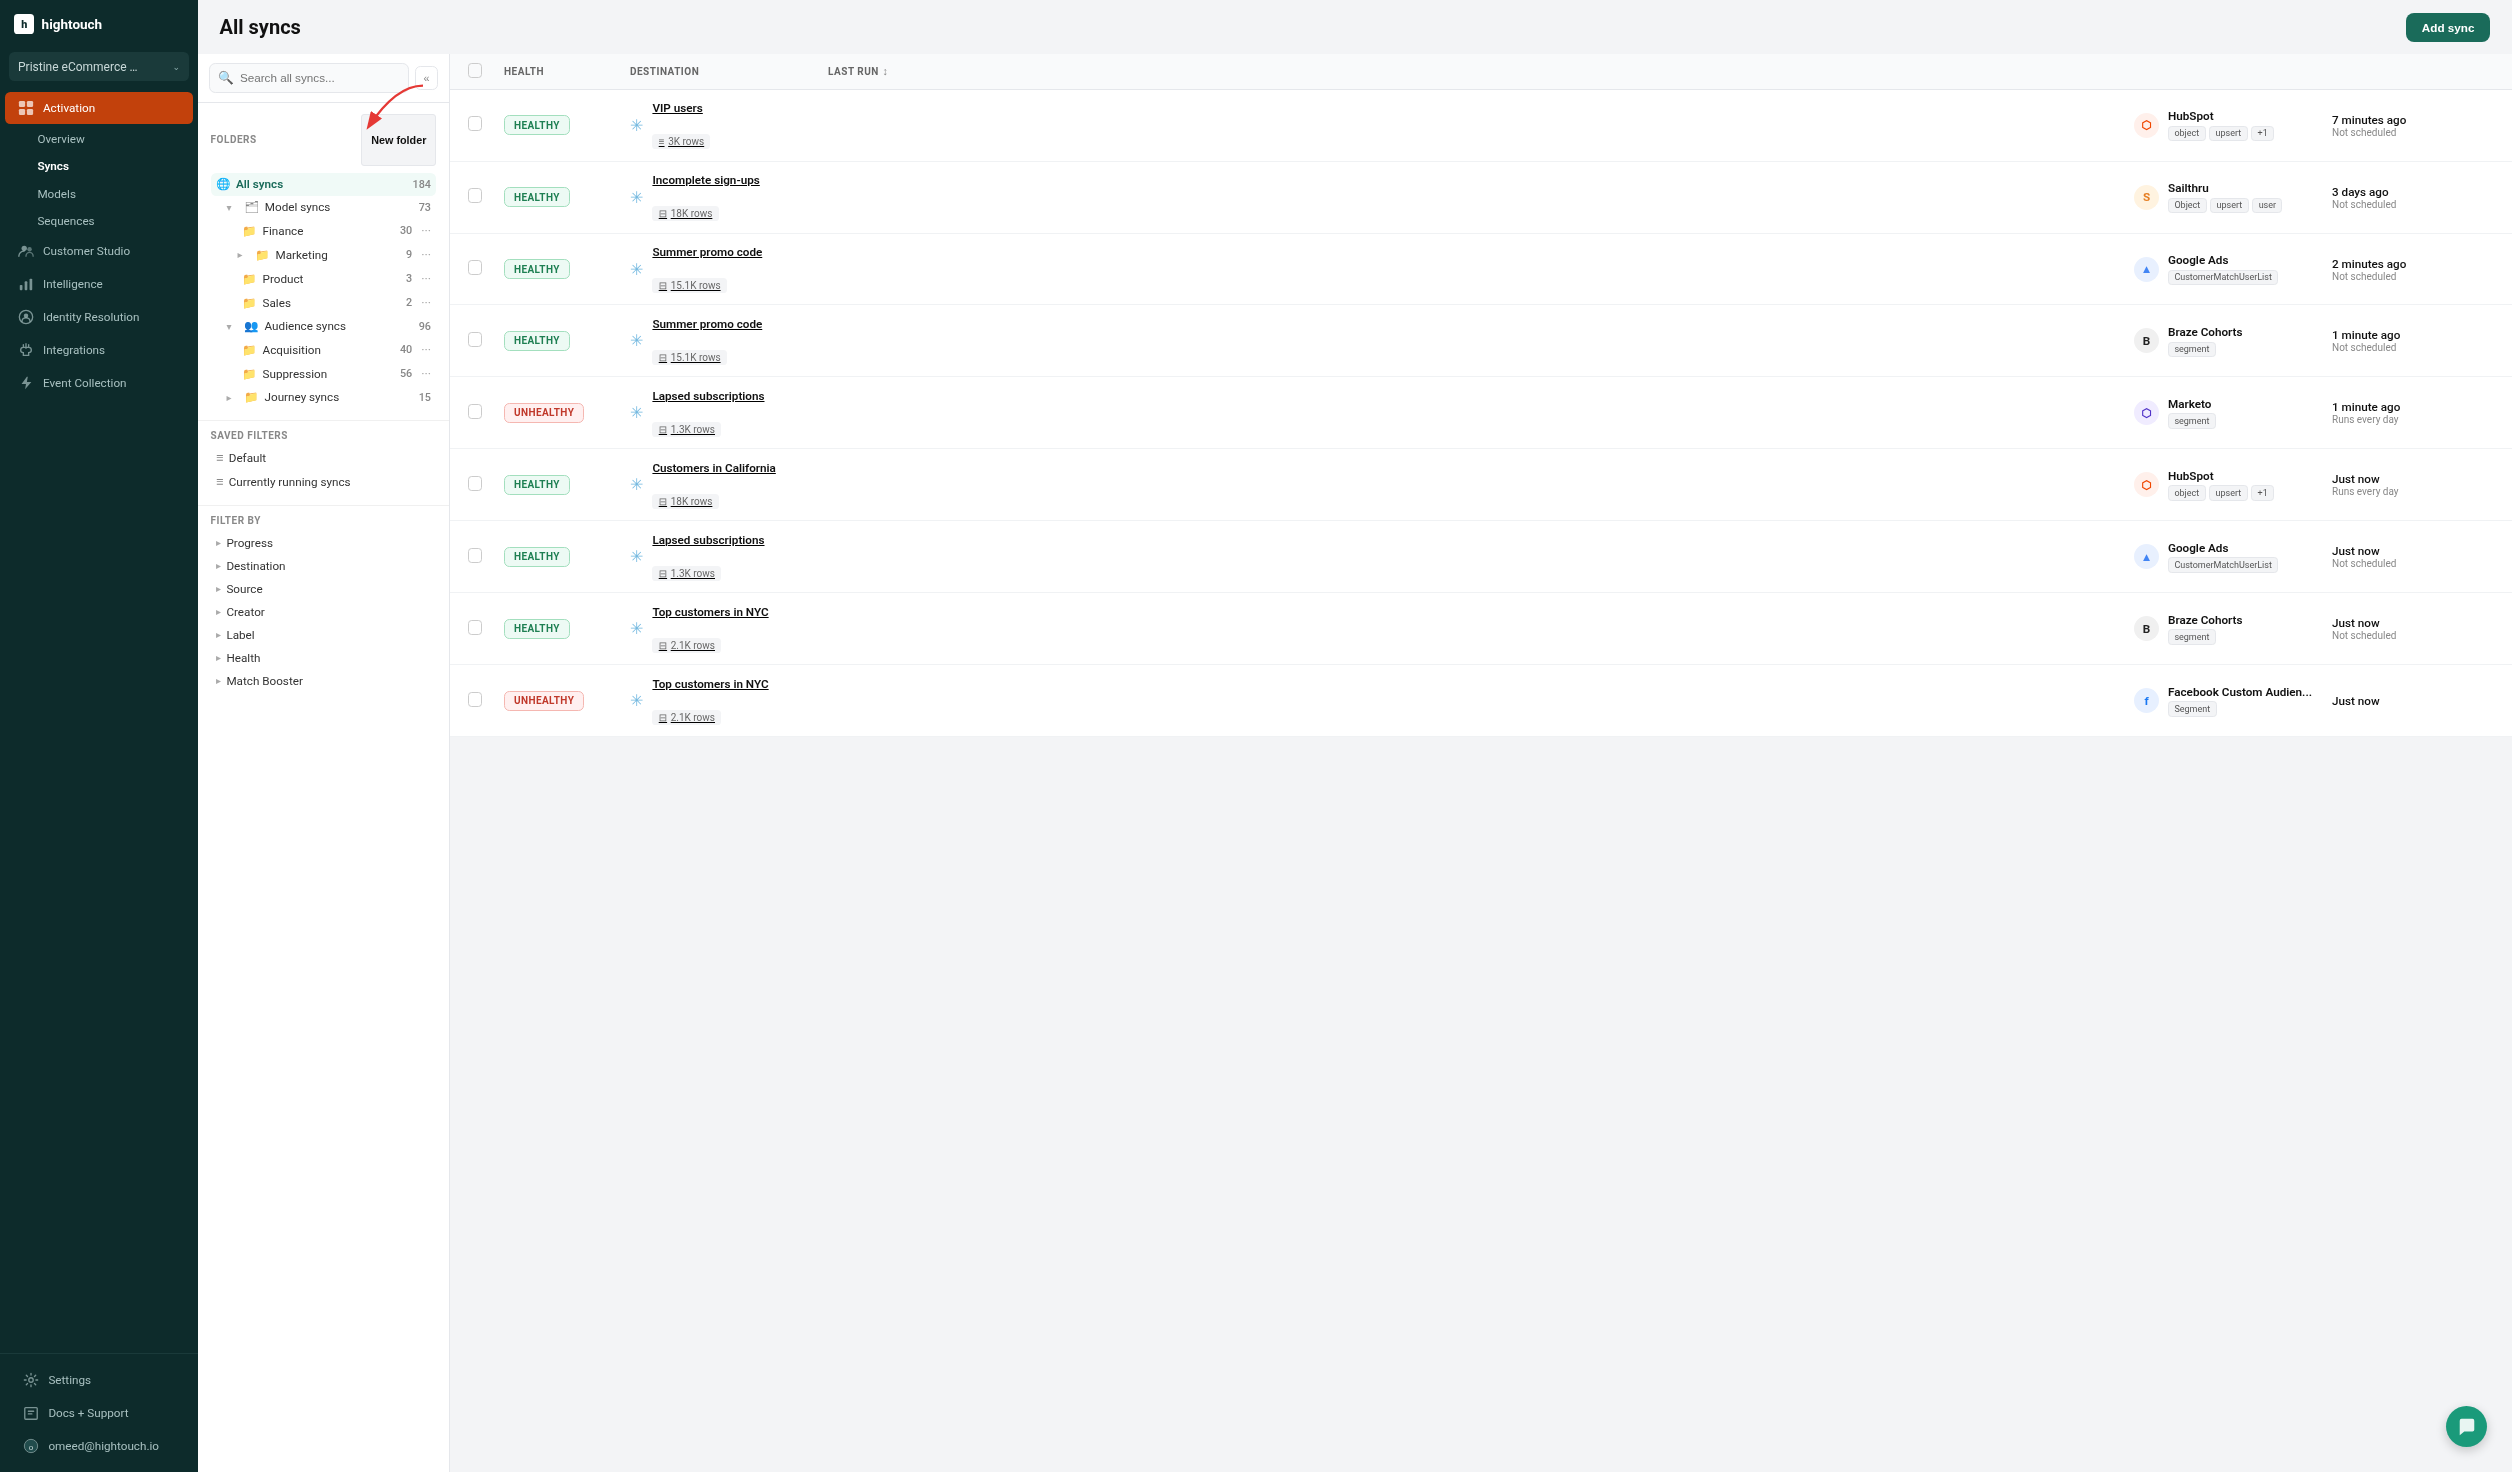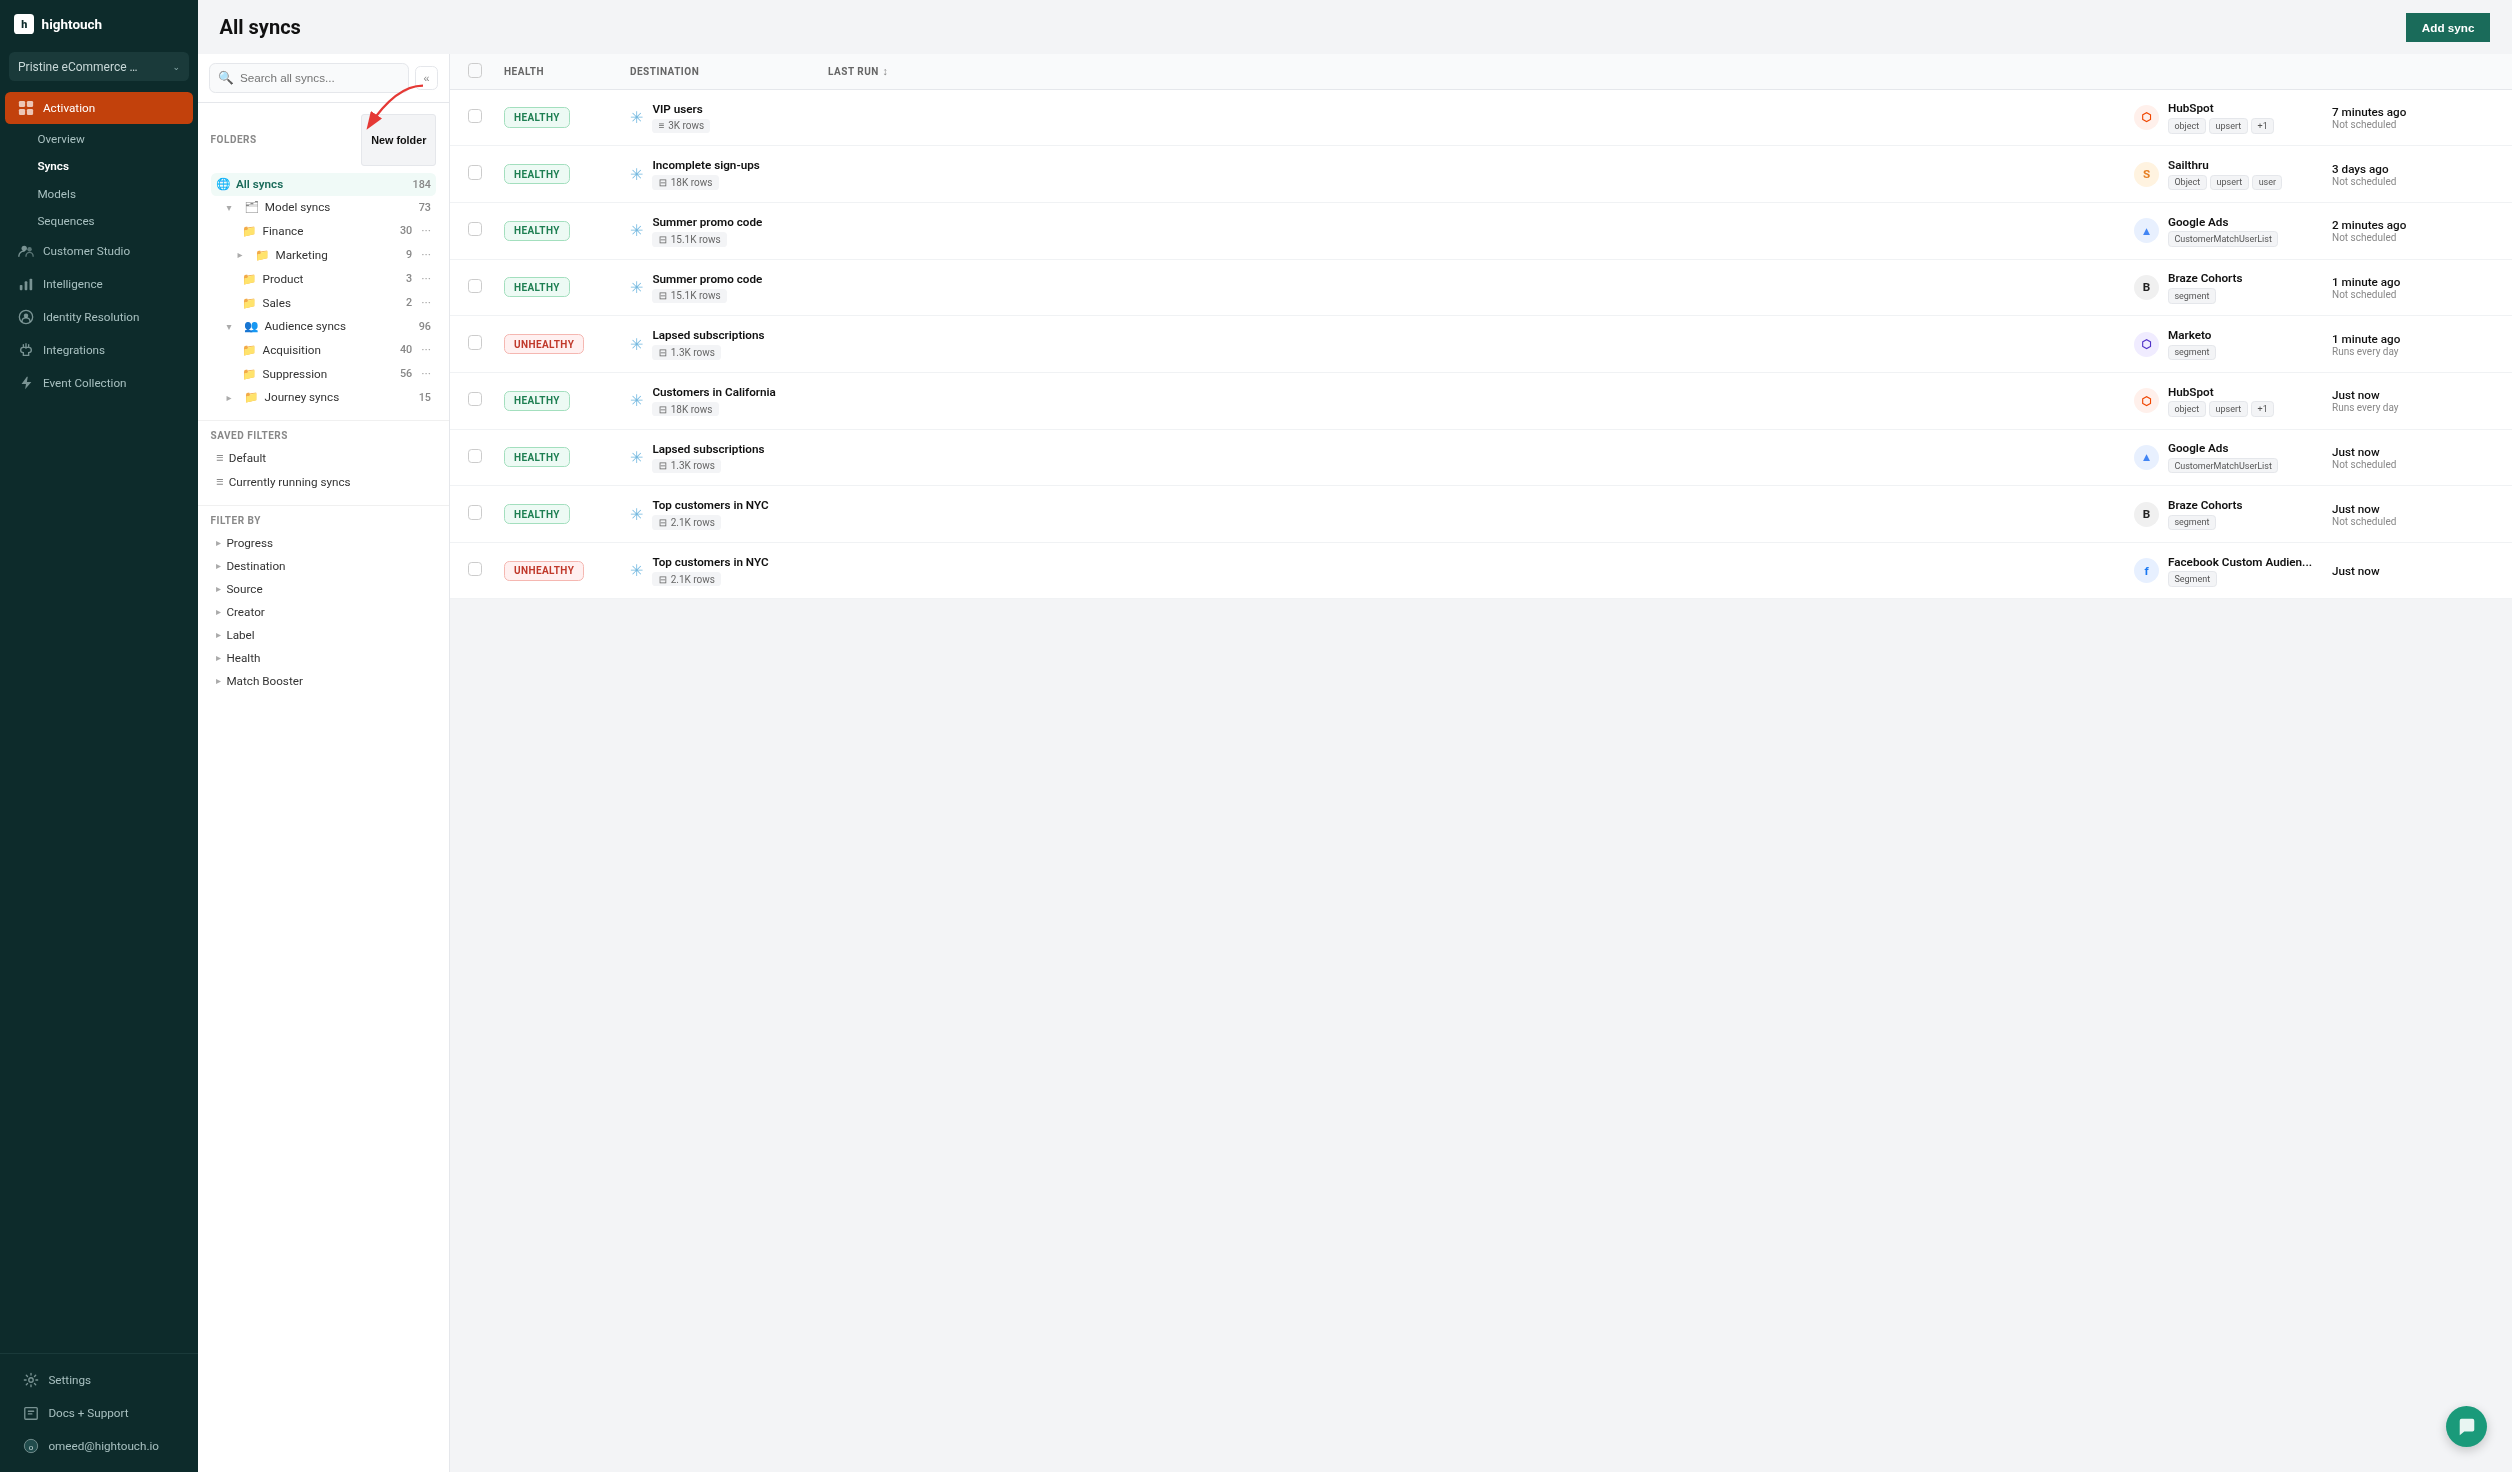--- a/index.html
+++ b/index.html
@@ -23,21 +23,21 @@
     .nav-sub-item.active { color: #fff; font-weight: 600; }
 
     .sidebar-bottom { padding: 9px 5.4px; border-top: 0.9px solid #1a3a3a; }
 
     
     .main { flex: 1; display: flex; flex-direction: column; overflow: hidden; position: relative; }
 
     
     .topbar { display: flex; align-items: center; justify-content: space-between; padding: 12.6px 21.6px; background: #f3f4f6; }
     .page-title { font-size: 20px; font-weight: 700; color: #111; }
-    .add-sync-btn { background: #1a6b5a; color: #fff; border: none; padding: 8px 16px; border-radius: 0; font-size: 11.7px; font-weight: 600; cursor: pointer; }
+    .add-sync-btn { background: #1a6b5a; color: #fff; border: none; padding: 8px 16px; border-radius: 8px; font-size: 11.7px; font-weight: 600; cursor: pointer; }
 
     
     .content-area { display: flex; flex: 1; overflow: hidden; }
 
     
     .left-panel { width: 252px; background: #fff; border-right: 0.9px solid #e5e7eb; display: flex; flex-direction: column; overflow-y: auto; flex-shrink: 0; }
     .search-input-wrap { display: flex; align-items: center; gap: 5.4px; background: #f9fafb; border: 0.9px solid #e5e7eb; border-radius: 6.3px; padding: 6.3px 9px; }
     .search-input-wrap input { border: none; background: transparent; outline: none; font-size: 11.7px; color: #555; width: 100%; }
     .collapse-btn { width: 23.4px; height: 23.4px; background: #fff; border: 0.9px solid #e5e7eb; border-radius: 5.4px; display: flex; align-items: center; justify-content: center; cursor: pointer; color: #888; font-size: 10.8px; flex-shrink: 0; }
 
@@ -83,21 +83,21 @@
     .cell-check { width: 36px; flex-shrink: 0; }
     .cell-health { width: 126px; flex-shrink: 0; }
     .cell-model { flex: 1; display: flex; align-items: center; gap: 9px; }
     .cell-destination { width: 198px; flex-shrink: 0; display: flex; align-items: center; gap: 9px; }
     .cell-lastrun { width: 162px; flex-shrink: 0; }
 
     .health-badge { display: inline-flex; align-items: center; padding: 3.6px 9px; border-radius: 5.4px; font-size: 10px; font-weight: 700; letter-spacing: 0.04em; }
     .healthy { background: #edfaf4; color: #1e7f52; border: 0.9px solid #a3dfbe; }
     .unhealthy { background: #fff0f0; color: #c0392b; border: 0.9px solid #f5b7b1; }
 
-    .model-info { display: flex; flex-direction: column; gap: 3px; }
+    .model-info { display: flex; flex-direction: column; gap: 19px; text-decoration: underline; }
     .model-name { font-size: 11.7px; font-weight: 600; color: #111; }
     .model-meta { display: flex; align-items: center; gap: 3.6px; }
     .model-rows { font-size: 10px; color: #666; background: #f3f4f6; padding: 1.8px 6.3px; border-radius: 3.6px; display: flex; align-items: center; gap: 3.6px; }
 
     .dest-logo { width: 25px; height: 25px; border-radius: 50%; display: flex; align-items: center; justify-content: center; flex-shrink: 0; font-size: 11.7px; font-weight: 700; }
     .dest-info { display: flex; flex-direction: column; gap: 2.7px; }
     .dest-name { font-size: 11.7px; font-weight: 600; color: #111; }
     .dest-tags { display: flex; gap: 3.6px; flex-wrap: wrap; }
     .dest-tag { font-size: 9px; color: #555; background: #f3f4f6; border: 0.9px solid #e5e7eb; padding: 1.8px 5.4px; border-radius: 3.6px; }
 

